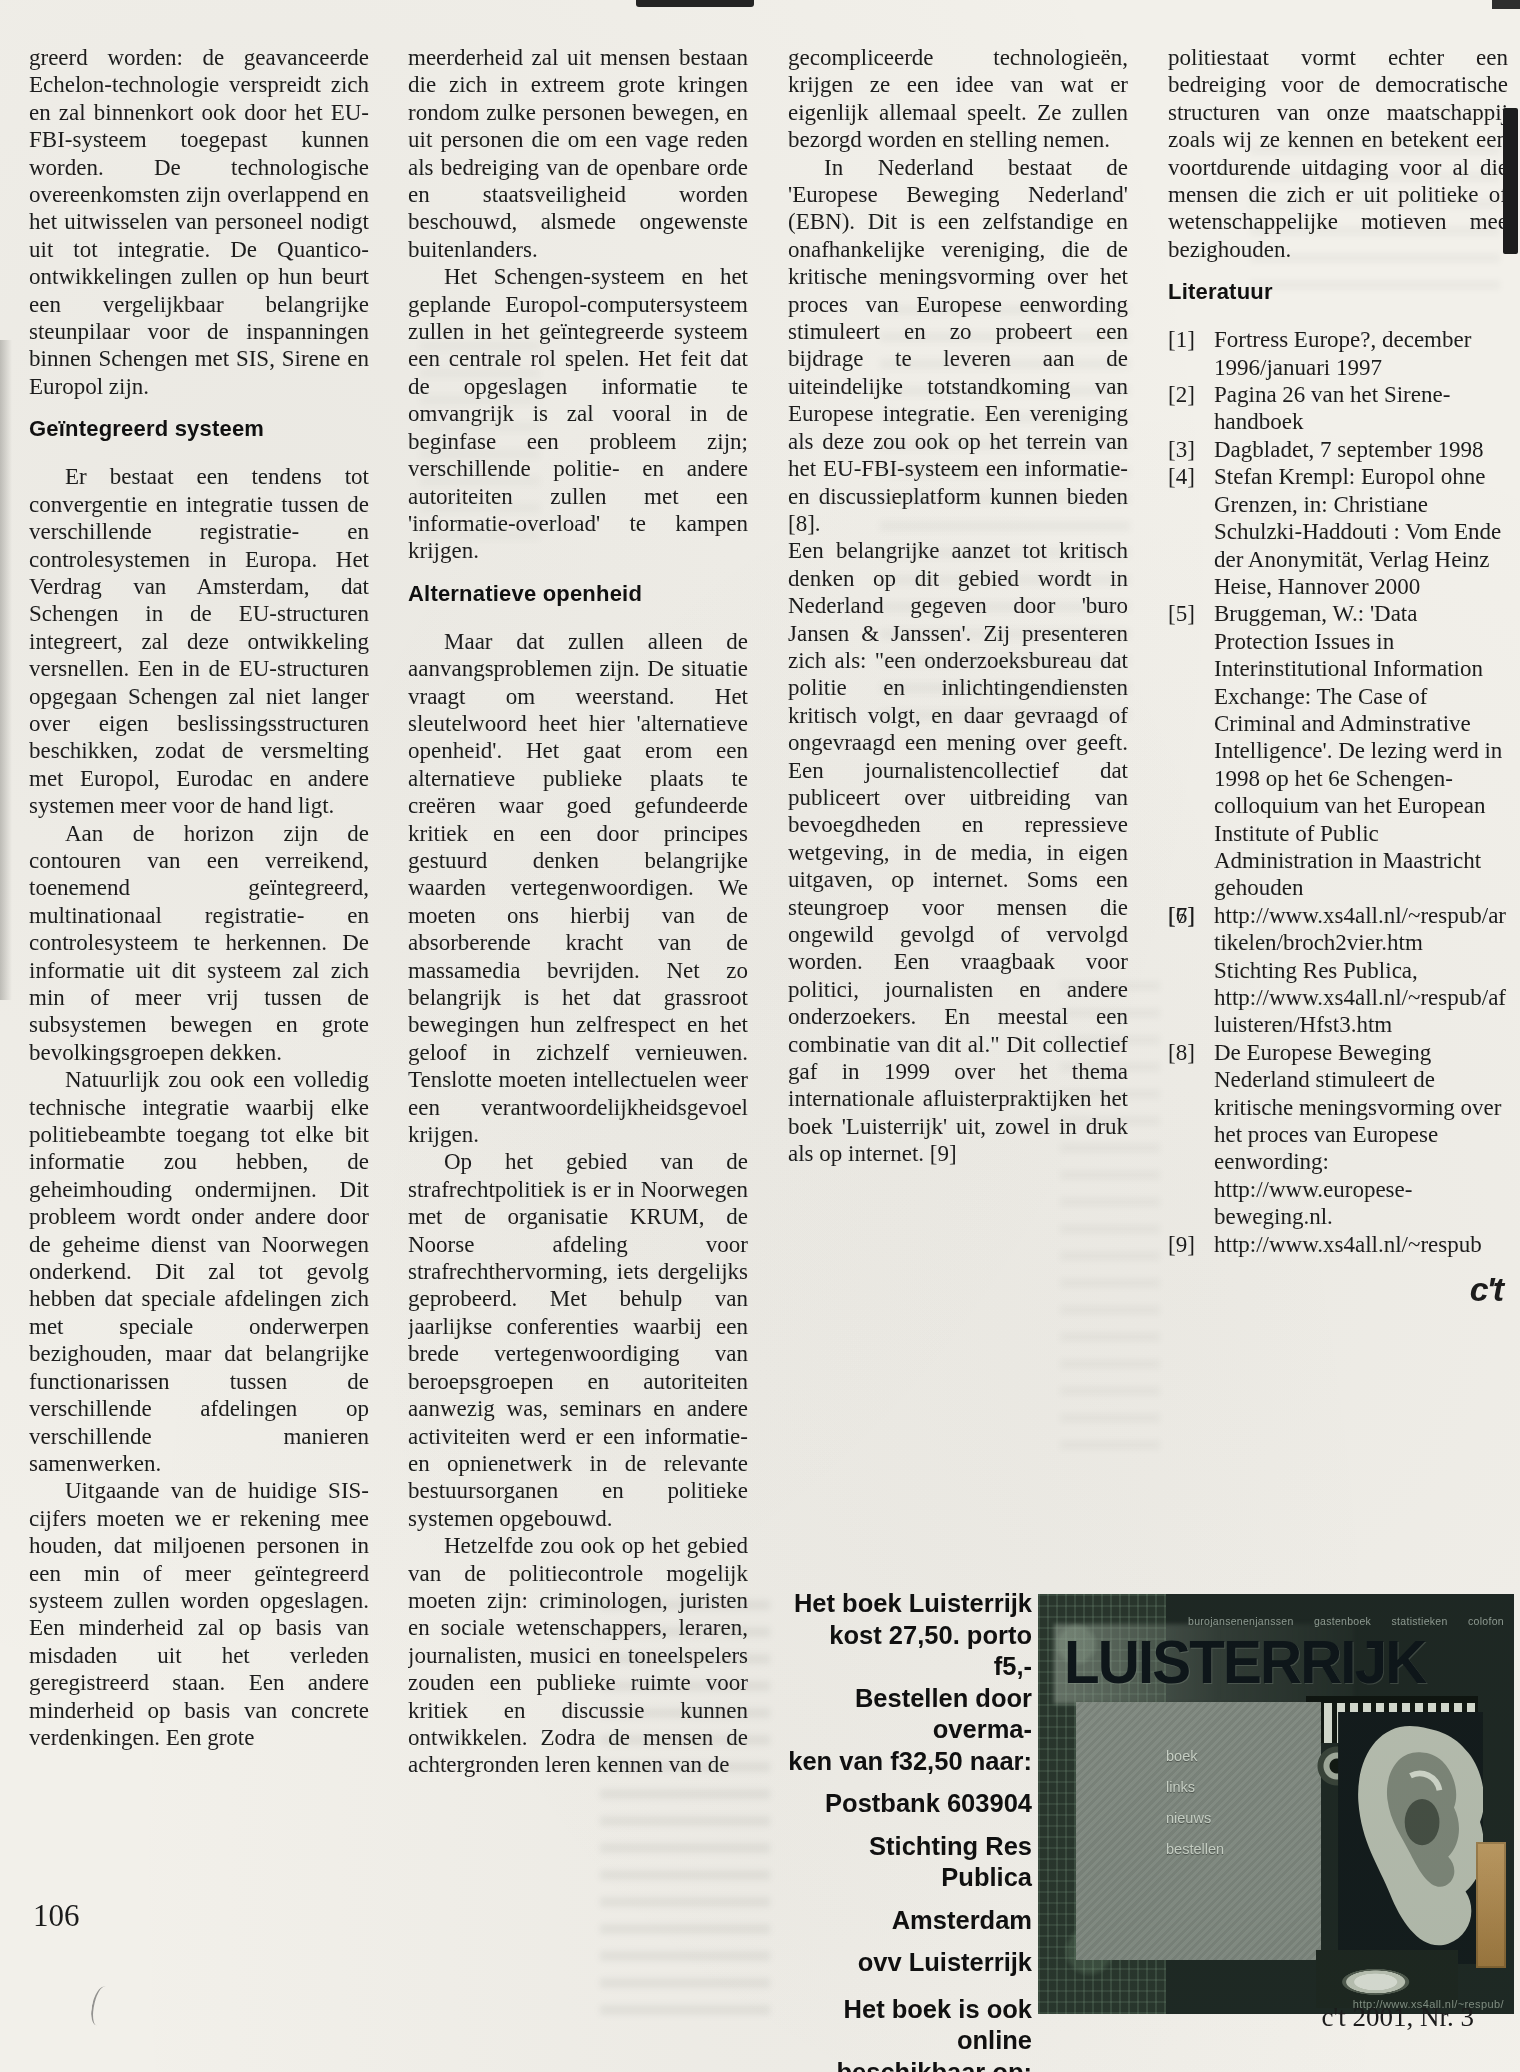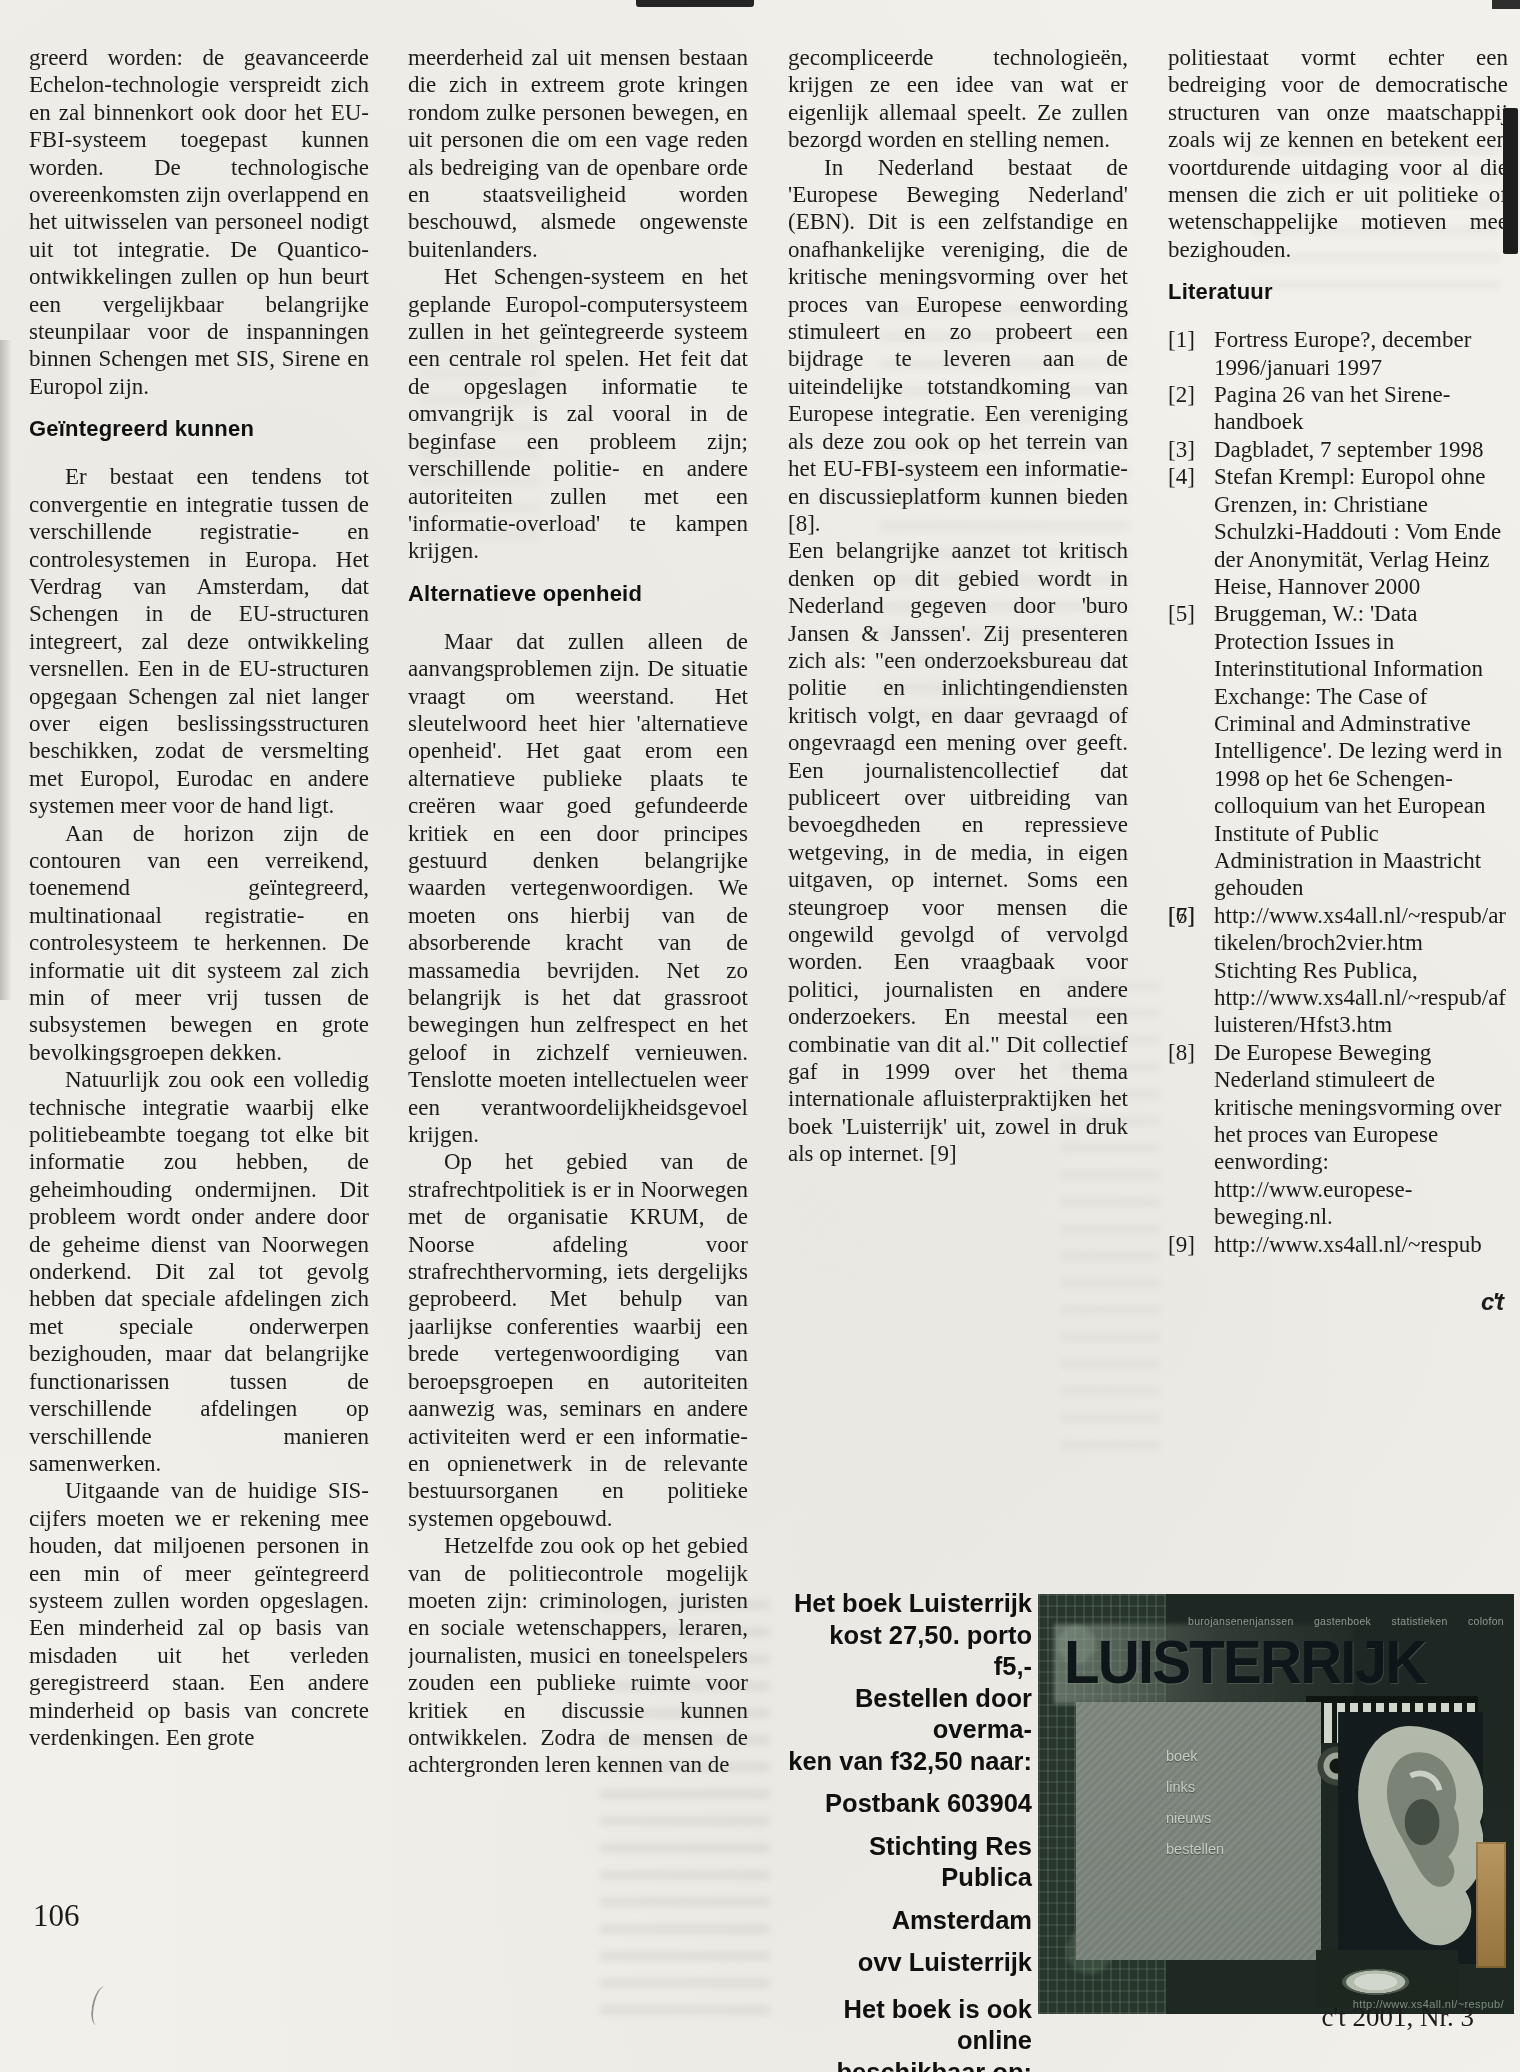--- a/index.html
+++ b/index.html
@@ -15,21 +15,21 @@
   .col { position:absolute; top:44px; width:340px; font-size:23px; line-height:27.4px;
          text-align:justify; hyphens:auto; overflow:hidden; }
   .col p { margin:0; }
   p.indent { text-indent:36px; }
   .gap { margin-top:27px; }
   h2 { font-family:"Liberation Sans", sans-serif; font-size:22px; line-height:34px;
        margin:12px 0 17px; color:#101010; letter-spacing:0.2px; font-weight:bold; }
   .ref { position:relative; padding-left:46px; text-align:left; overflow-wrap:anywhere; }
   .ref-num { position:absolute; left:0; top:0; }
   .ct-logo { font-family:"Liberation Sans", sans-serif; font-weight:bold; font-style:italic;
-             font-size:24px; letter-spacing:-2px; text-align:right; margin-top:30px; padding-right:6px; }
+             font-size:34px; letter-spacing:-2px; text-align:right; margin-top:18px; padding-right:6px; }
   .order-box { position:absolute; left:788px; top:1588px; width:244px; text-align:right;
                font-family:"Liberation Sans", sans-serif; font-weight:bold;
                font-size:25.5px; line-height:31.5px; color:#101010; }
   .order-box > div { white-space:pre-line; }
   .order-box .grp { margin-top:11px; }
   .order-box .grp-last { margin-top:15px; }
 
   .footer-pageno { position:absolute; left:33px; top:1898px; font-size:31px; }
   .footer-issue  { position:absolute; right:46px; top:2002px; font-size:27px; }
 
@@ -93,21 +93,21 @@
 <div class="page">
 
   <div class="smudge" style="left:600px; top:1585px; width:170px; height:430px;"></div>
   <div class="smudge" style="left:880px; top:300px; width:250px; height:420px; opacity:0.35;"></div>
   <div class="smudge" style="left:1250px; top:140px; width:250px; height:150px; opacity:0.3;"></div>
   <div class="smudge" style="left:1060px; top:980px; width:100px; height:470px; opacity:0.3;"></div>
   <div class="smudge" style="left:420px; top:330px; width:120px; height:210px; opacity:0.25;"></div>
 
   <div class="col" style="left:29px; height:1905px;">
     <p>greerd worden: de geavanceerde Echelon-technologie verspreidt zich en zal binnenkort ook door het EU-FBI-systeem toegepast kunnen worden. De technologische overeenkomsten zijn overlappend en het uitwisselen van personeel nodigt uit tot integratie. De Quantico-ontwikkelingen zullen op hun beurt een vergelijkbaar belangrijke steunpilaar voor de inspanningen binnen Schengen met SIS, Sirene en Europol zijn.</p>
-    <h2>Geïntegreerd kunnen</h2>
+    <h2>Geïntegreerd systeem</h2>
     <p class="indent">Er bestaat een tendens tot convergentie en integratie tussen de verschillende registratie- en controlesystemen in Europa. Het Verdrag van Amsterdam, dat Schengen in de EU-structuren integreert, zal deze ontwikkeling versnellen. Een in de EU-structuren opgegaan Schengen zal niet langer over eigen beslissingsstructuren beschikken, zodat de versmelting met Europol, Eurodac en andere systemen meer voor de hand ligt.</p>
     <p class="indent gap">Aan de horizon zijn de contouren van een verreikend, toenemend geïntegreerd, multinationaal registratie- en controlesysteem te herkennen. De informatie uit dit systeem zal zich min of meer vrij tussen de subsystemen bewegen en grote bevolkingsgroepen dekken.</p>
     <p class="indent">Natuurlijk zou ook een volledig technische integratie waarbij elke politiebeambte toegang tot elke bit informatie zou hebben, de geheimhouding ondermijnen. Dit probleem wordt onder andere door de geheime dienst van Noorwegen onderkend. Dit zal tot gevolg hebben dat speciale afdelingen zich met speciale onderwerpen bezighouden, maar dat belangrijke functionarissen tussen de verschillende afdelingen op verschillende manieren samenwerken.</p>
     <p class="indent gap">Uitgaande van de huidige SIS-cijfers moeten we er rekening mee houden, dat miljoenen personen in een min of meer geïntegreerd systeem zullen worden opgeslagen. Een minderheid zal op basis van misdaden uit het verleden geregistreerd staan. Een andere minderheid op basis van concrete verdenkingen. Een grote</p>
   </div>
 
   <div class="col" style="left:408px; height:1925px;">
     <p>meerderheid zal uit mensen bestaan die zich in extreem grote kringen rondom zulke personen bewegen, en uit personen die om een vage reden als bedreiging van de openbare orde en staatsveiligheid worden beschouwd, alsmede ongewenste buitenlanders.</p>
     <p class="indent">Het Schengen-systeem en het geplande Europol-computersysteem zullen in het geïntegreerde systeem een centrale rol spelen. Het feit dat de opgeslagen informatie te omvangrijk is zal vooral in de beginfase een probleem zijn; verschillende politie- en andere autoriteiten zullen met een 'informatie-overload' te kampen krijgen.</p>
     <h2>Alternatieve openheid</h2>

